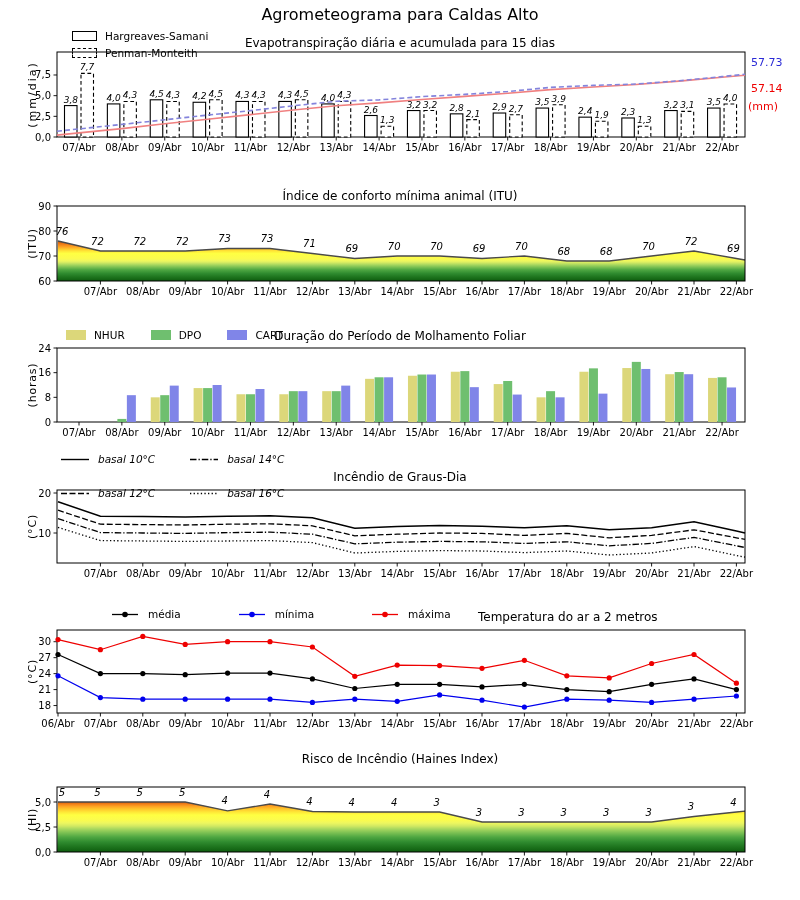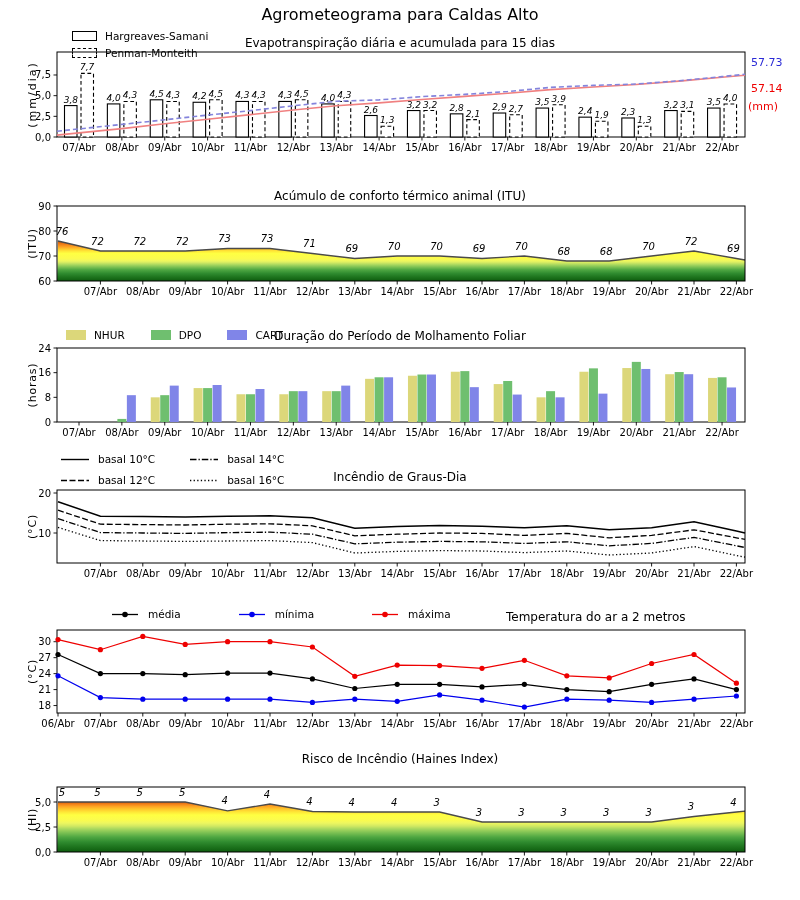--- a/index.html
+++ b/index.html
@@ -3,38 +3,38 @@
 <meta charset="utf-8">
 <style>
   html,body{margin:0;padding:0;background:#fff;font-family:"DejaVu Sans",sans-serif;}
   .fig{position:relative;width:800px;height:900px;background:#fff;overflow:hidden;}
   .main-title{position:absolute;top:5px;left:0;width:800px;text-align:center;font-size:16px;color:#000;}
   .sub-title{position:absolute;left:0;width:800px;text-align:center;font-size:12px;color:#000;}
   #t-evapo{top:36px}
   #t-itu{top:189px}
   #t-mol{top:329px}
   #t-gd{top:470px}
-  #t-temp{top:610px;left:506px;width:auto;text-align:right}
+  #t-temp{top:610px;left:478px;width:auto;text-align:right}
   #t-haines{top:752px}
   svg.plot{position:absolute;left:0;overflow:visible;}
   #svg-evapo{top:45px}
   #svg-itu{top:198px}
   #svg-mol{top:341px}
   #svg-gd{top:483px}
   #svg-temp{top:623px}
   #svg-haines{top:770px}
   .legend-evapo{position:absolute;left:72px;top:30px;display:flex;flex-direction:column;gap:5px;font-size:10.5px;color:#000;}
   .lg-row{display:flex;align-items:center;gap:8px;}
   .swatch{width:25px;height:10px;background:#fff;border:1.2px solid #000;box-sizing:border-box;display:inline-block;}
   .swatch.dashed{border-style:dashed;}
   .legend-mol{position:absolute;left:66px;top:329px;display:flex;gap:26px;font-size:10.5px;align-items:center;color:#000;}
   .lg-item{display:flex;align-items:center;gap:8px;}
   .patch{width:20px;height:10px;display:inline-block;background:#ccc;}
   .legend-gd{position:absolute;left:60px;top:453px;display:flex;gap:34px;font-size:10.5px;color:#000;}
-  .lg-col{display:flex;flex-direction:column;gap:9px;}
+  .lg-col{display:flex;flex-direction:column;gap:22px;font-style:italic;}
   .legend-gd svg, .legend-temp svg{display:block;}
   .ls-line{stroke:#000;stroke-width:1.4;fill:none;}
   .ls-solid{stroke-dasharray:none;}
   .ls-dashed{stroke-dasharray:6 2.5;}
   .ls-dashdot{stroke-dasharray:6.5 2 1.3 2;}
   .ls-dotted{stroke-dasharray:1.3 2.3;}
   .legend-temp{position:absolute;left:110px;top:608px;display:flex;gap:56px;font-size:10.5px;align-items:center;color:#000;text-align:center;}
 </style>
 </head>
 <body>
@@ -163,21 +163,21 @@
         <text x="680.18" y="108.36770428015564" font-size="9" fill="#000" text-anchor="start" font-style="italic">3,1</text>
         <text x="721.05" y="105.06031128404669" font-size="9" fill="#000" text-anchor="end" font-style="italic">3,5</text>
         <text x="723.05" y="100.9260700389105" font-size="9" fill="#000" text-anchor="start" font-style="italic">4,0</text>
         <text x="751" y="66" font-size="11" fill="#2b2bd6">57.73</text>
         <text x="751" y="92" font-size="11" fill="#ee0000">57.14</text>
         <text x="748" y="110" font-size="11" fill="#ee0000">(mm)</text>
       </svg>
   </section>
 
   <section>
-    <div class="sub-title" id="t-itu">Acúmulo de conforto térmico animal (ITU)</div>
+    <div class="sub-title" id="t-itu">Índice de conforto mínima animal (ITU)</div>
     <svg class="plot" id="svg-itu" width="800" height="105" viewBox="0 198 800 105">
         <defs>
           <linearGradient id="grad-itu" gradientUnits="userSpaceOnUse" x1="0" y1="281" x2="0" y2="206">
             <stop offset="0.0000" stop-color="#0e5c0e"></stop>
             <stop offset="0.0500" stop-color="#1d731d"></stop>
             <stop offset="0.1000" stop-color="#2f8b2f"></stop>
             <stop offset="0.1500" stop-color="#4fa742"></stop>
             <stop offset="0.1833" stop-color="#79bf52"></stop>
             <stop offset="0.2167" stop-color="#a8d75f"></stop>
             <stop offset="0.2433" stop-color="#d2e962"></stop>

